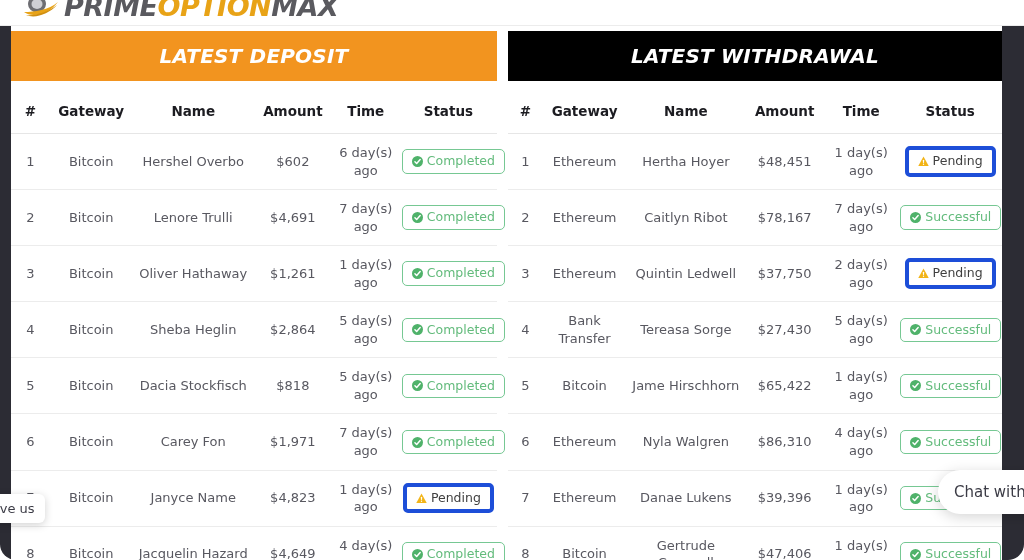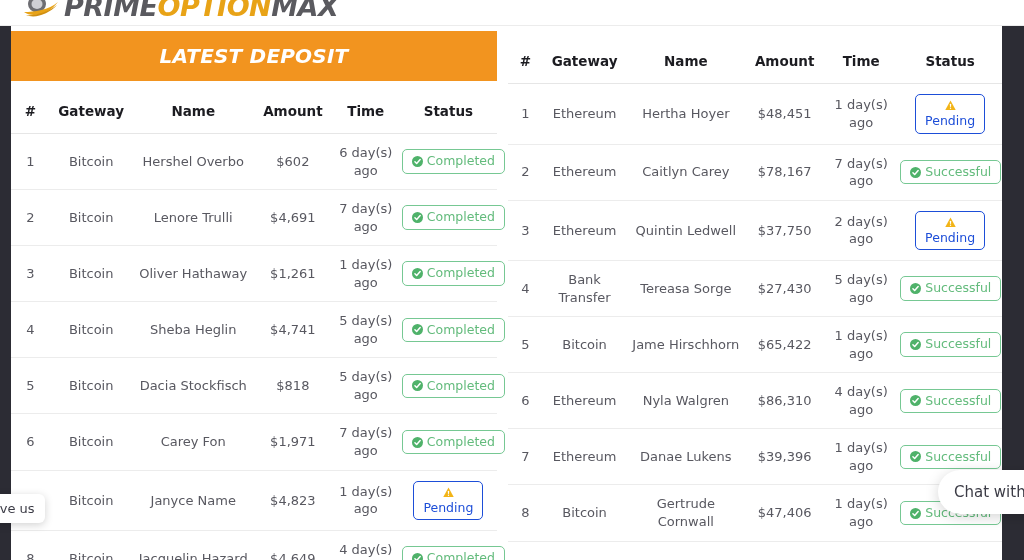--- a/index.html
+++ b/index.html
@@ -11,20 +11,21 @@
     background: #ffffff;
     font-family: "Liberation Sans", sans-serif;
   }
 
   #viewport {
     position: relative;
     width: 1024px;
     height: 560px;
     overflow: hidden;
     background: #ffffff;
+    border-radius: 16px;
   }
 
   
   .rail {
     position: absolute;
     top: 25px;
     width: 11px;
     height: 535px;
     background: #2c2c34;
     z-index: 5;
@@ -160,23 +161,22 @@
     font-size: 12.5px;
     line-height: 1;
     white-space: nowrap;
     background: #ffffff;
   }
   .badge-success {
     border: 1px solid #76c893;
     color: #63bb7c;
   }
   .badge-pending {
-    border: 1px solid #1d4ed8;
-    color: #1d4ed8;
-    flex-direction: column;
+    border: 4px solid #1d4ed8;
+    color: #404040;
   }
   .badge svg { display: block; flex: none; }
 
   
   .chat-bubble {
     position: absolute;
     left: 938px;
     top: 470px;
     height: 44px;
     padding: 0 16px;
@@ -298,21 +298,21 @@
                       <path d="M3.2 6.2 L5.1 8.1 L8.9 3.9" stroke="#ffffff" stroke-width="1.6" fill="none" stroke-linecap="round" stroke-linejoin="round"></path>
                     </svg>
                   </span>
                   <span>Completed</span>
                 </span></td>
             </tr>
             <tr>
               <td class="col-num">4</td>
               <td>Bitcoin</td>
               <td>Sheba Heglin</td>
-              <td>$4,741</td>
+              <td>$2,864</td>
               <td>5 day(s) ago</td>
               <td><span class="badge badge-success">
                   <span>
                     <svg width="11" height="11" viewBox="0 0 12 12">
                       <circle cx="6" cy="6" r="6" fill="#4fb26a"></circle>
                       <path d="M3.2 6.2 L5.1 8.1 L8.9 3.9" stroke="#ffffff" stroke-width="1.6" fill="none" stroke-linecap="round" stroke-linejoin="round"></path>
                     </svg>
                   </span>
                   <span>Completed</span>
                 </span></td>
@@ -381,20 +381,21 @@
                   </span>
                   <span>Completed</span>
                 </span></td>
             </tr>
           </tbody>
       </table>
     </div>
   </div>
 
   <div class="panel panel-withdraw">
+    <div class="panel-head head-black">LATEST WITHDRAWAL</div>
     <div class="panel-body">
       <table class="tx">
         <colgroup>
           <col class="c-num">
             <col class="c-gate">
             <col class="c-name">
           <col class="c-amt">
             <col class="c-time">
             <col class="c-status">
         </colgroup>
@@ -422,21 +423,21 @@
                       <rect x="5.35" y="4" width="1.3" height="3.5" rx="0.6" fill="#ffffff"></rect>
                       <circle cx="6" cy="9" r="0.75" fill="#ffffff"></circle>
                     </svg>
                   </span>
                   <span>Pending</span>
                 </span></td>
             </tr>
             <tr>
               <td class="col-num">2</td>
               <td>Ethereum</td>
-              <td>Caitlyn Carey</td>
+              <td>Caitlyn Ribot</td>
               <td>$78,167</td>
               <td>7 day(s) ago</td>
               <td><span class="badge badge-success">
                   <span>
                     <svg width="11" height="11" viewBox="0 0 12 12">
                       <circle cx="6" cy="6" r="6" fill="#4fb26a"></circle>
                       <path d="M3.2 6.2 L5.1 8.1 L8.9 3.9" stroke="#ffffff" stroke-width="1.6" fill="none" stroke-linecap="round" stroke-linejoin="round"></path>
                     </svg>
                   </span>
                   <span>Successful</span>

